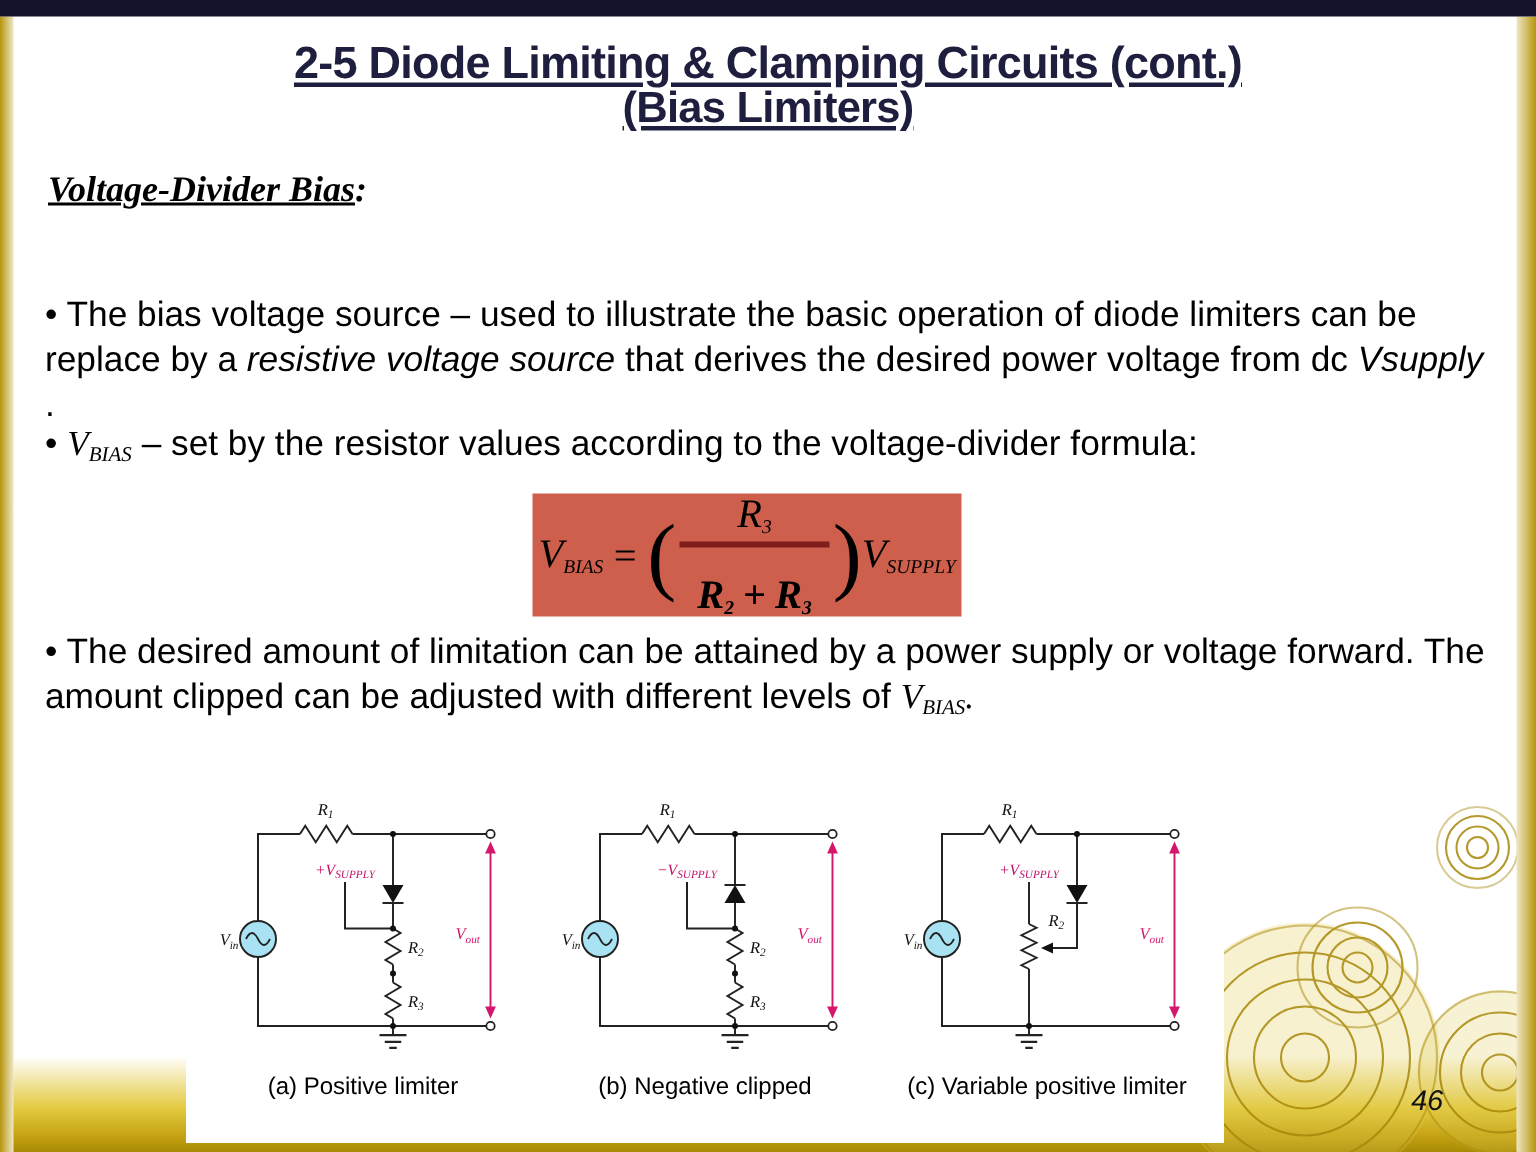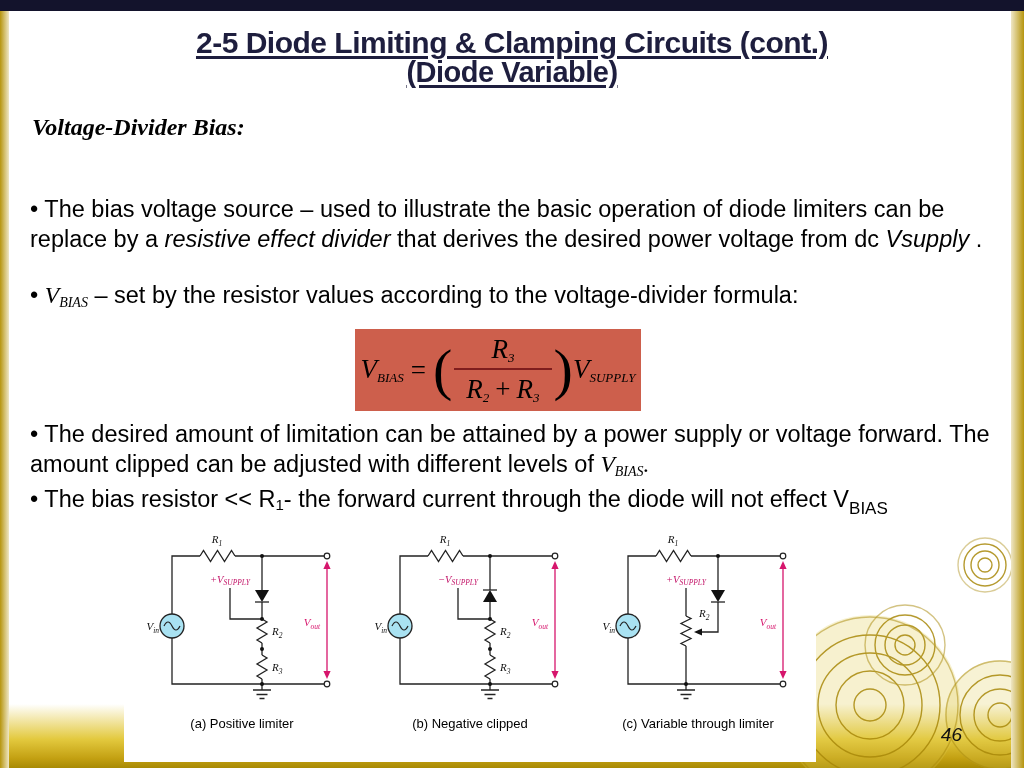--- a/index.html
+++ b/index.html
@@ -20,47 +20,47 @@
   
   .title{position:absolute;top:28px;left:0;width:100%;text-align:center;color:#1e1e3e;z-index:3;}
   .title .l1{font-size:30px;font-weight:bold;letter-spacing:-0.5px;line-height:30px;
              text-decoration:underline;text-decoration-thickness:2.5px;text-underline-offset:3px;}
   .title .l2{font-size:29px;font-weight:bold;letter-spacing:-0.5px;line-height:28px;
              text-decoration:underline;text-decoration-thickness:2.5px;text-underline-offset:3px;}
 
   
   .heading{position:absolute;left:32px;top:114px;font-family:"Liberation Serif",serif;
            font-size:24px;font-weight:bold;font-style:italic;z-index:3;}
-  .heading .ul{text-decoration-thickness:2px;text-align:right;}
+  .heading .ul{text-decoration:underline;text-decoration-thickness:2px;text-align:right;}
   .para{position:absolute;left:30px;width:968px;font-size:23.5px;line-height:30px;z-index:3;}
   .p1{top:194px;} .p2{top:280px;} .p3{top:419px;} .p4{top:484px;width:990px;}
   .it{font-style:italic;}
   .serif-it{font-family:"Liberation Serif",serif;font-style:italic;}
   .sub{font-size:14px;vertical-align:-4px;}
   .sub-r1{font-size:15px;vertical-align:-3px;}
   .sub-big{font-size:17px;vertical-align:-7px;}
 
   
   .formula{position:absolute;left:355px;top:329px;width:286px;height:82px;background:#cd5f4c;
            display:flex;align-items:center;justify-content:center;z-index:3;
            font-family:"Liberation Serif",serif;font-style:italic;font-size:27px;color:#000000;}
   .formula .eq{font-style:normal;margin:0 7px;}
   .paren{font-size:58px;font-style:normal;line-height:58px;}
   .frac{display:inline-flex;flex-direction:column;text-align:center;margin:0 2px;}
   .frac .num{padding:0 12px 2px;}
-  .frac .den{border-top:2px solid #7f1d1d;padding:4px 12px 0;white-space:nowrap;}
+  .frac .den{border-top:4px solid #7f1d1d;padding:16px 12px 0;white-space:nowrap;font-weight:bold;}
   .fsub{font-size:13px;vertical-align:-4px;}
   .plus{margin:0 6px;font-style:normal;}
 
   
   .figure{position:absolute;left:124px;top:514px;width:692px;height:248px;background:#fff;
           z-index:4;display:flex;justify-content:space-between;padding:12px 18px 0;box-sizing:border-box;}
   .circuit{display:flex;flex-direction:column;align-items:center;}
   .csvg{width:200px;height:185px;display:block;}
-  .caption{font-size:13px;color:#000;margin-top:5px;}
+  .caption{font-size:16px;color:#000;margin-top:5px;}
 
   
   .wire{stroke:#222;stroke-width:1.3;fill:none;}
   .gnd{stroke:#222;stroke-width:1.5;fill:none;}
   .dot{fill:#111;}
   .node{fill:#fff;stroke:#222;stroke-width:1.2;}
   .src{fill:#a9e2f2;stroke:#222;stroke-width:1.3;}
   .sine{stroke:#222;stroke-width:1.2;fill:none;}
   .lbl{font-family:"Liberation Serif",serif;font-style:italic;font-size:11px;fill:#111;}
   .ts{font-size:7.5px;}
@@ -106,44 +106,43 @@
         <circle cx="246" cy="202" r="12"></circle>
           <circle cx="246" cy="202" r="26"></circle>
         <circle cx="246" cy="202" r="40"></circle>
           <circle cx="246" cy="202" r="54" opacity="0.6"></circle>
       </g>
     </g>
   </svg>
 
   <div class="title">
     <div class="l1">2-5 Diode Limiting &amp; Clamping Circuits (cont.)</div>
-    <div class="l2">(Diode Variable)</div>
+    <div class="l2">(Bias Limiters)</div>
   </div>
 
   <div class="heading"><span class="ul">Voltage-Divider Bias</span><span>:</span></div>
 
-  <div class="para p1"><span>• The bias voltage source – used to illustrate the basic operation of diode limiters can be replace by a </span><span class="it">resistive effect divider</span><span> that derives the desired power voltage from dc </span><span class="it">Vsupply</span><span> .</span></div>
+  <div class="para p1"><span>• The bias voltage source – used to illustrate the basic operation of diode limiters can be replace by a </span><span class="it">resistive voltage source</span><span> that derives the desired power voltage from dc </span><span class="it">Vsupply</span><span> .</span></div>
 
   <div class="para p2"><span>• </span><span class="serif-it">V</span><span class="serif-it sub">BIAS</span><span> – set by the resistor values according to the voltage-divider formula:</span></div>
 
   <div class="formula">
     <span><span>V</span><span class="fsub">BIAS</span></span>
     <span class="eq">=</span>
     <span class="paren">(</span>
     <span class="frac">
       <span class="num"><span>R</span><span class="fsub">3</span></span>
       <span class="den"><span>R</span><span class="fsub">2</span><span class="plus">+</span><span>R</span><span class="fsub">3</span></span>
     </span>
     <span class="paren">)</span>
     <span><span>V</span><span class="fsub">SUPPLY</span></span>
   </div>
 
   <div class="para p3"><span>• The desired amount of limitation can be attained by a power supply or voltage forward. The amount clipped can be adjusted with different levels of </span><span class="serif-it">V</span><span class="serif-it sub">BIAS</span><span class="serif-it">.</span></div>
 
-  <div class="para p4"><span>• The bias resistor &lt;&lt; R</span><span class="sub-r1">1</span><span>- the forward current through the diode will not effect V</span><span class="sub-big">BIAS</span></div>
 
   <div class="figure">
 
     <div class="circuit">
       <svg class="csvg" viewBox="0 0 200 185">
         <g>
           <path class="wire" d="M30,88 V30 H58"></path>
             <path class="wire" d="M93,30 H182"></path>
           <path class="wire" d="M30,112 V158 H182"></path>
             <path class="wire" d="M120,30 V64"></path>
@@ -279,19 +278,19 @@
           <path class="acc" d="M185,42 V146"></path>
           <polygon class="accfill" points="185,35 181.4,43 188.6,43"></polygon>
           <polygon class="accfill" points="185,153 181.4,145 188.6,145"></polygon>
         </g>
         <text class="lbl" text-anchor="end" x="17" y="104"><tspan>V</tspan><tspan class="ts" dy="2.5">in</tspan></text>
         <text class="lbl" text-anchor="middle" x="75" y="17"><tspan>R</tspan><tspan class="ts" dy="2.5">1</tspan></text>
         <text class="lbl sup" text-anchor="middle" x="88" y="57"><tspan>+V</tspan><tspan class="ts" dy="2">SUPPLY</tspan></text>
         <text class="lbl" x="101" y="91"><tspan>R</tspan><tspan class="ts" dy="2.5">2</tspan></text>
         <text class="lbl vacc" text-anchor="end" x="178" y="100"><tspan>V</tspan><tspan class="ts" dy="2.5">out</tspan></text>
       </svg>
-      <div class="caption">(c) Variable through limiter</div>
+      <div class="caption">(c) Variable positive limiter</div>
     </div>
 
   </div>
 
   <div class="pagenum">46</div>
 </div>
 
 </body></html>

